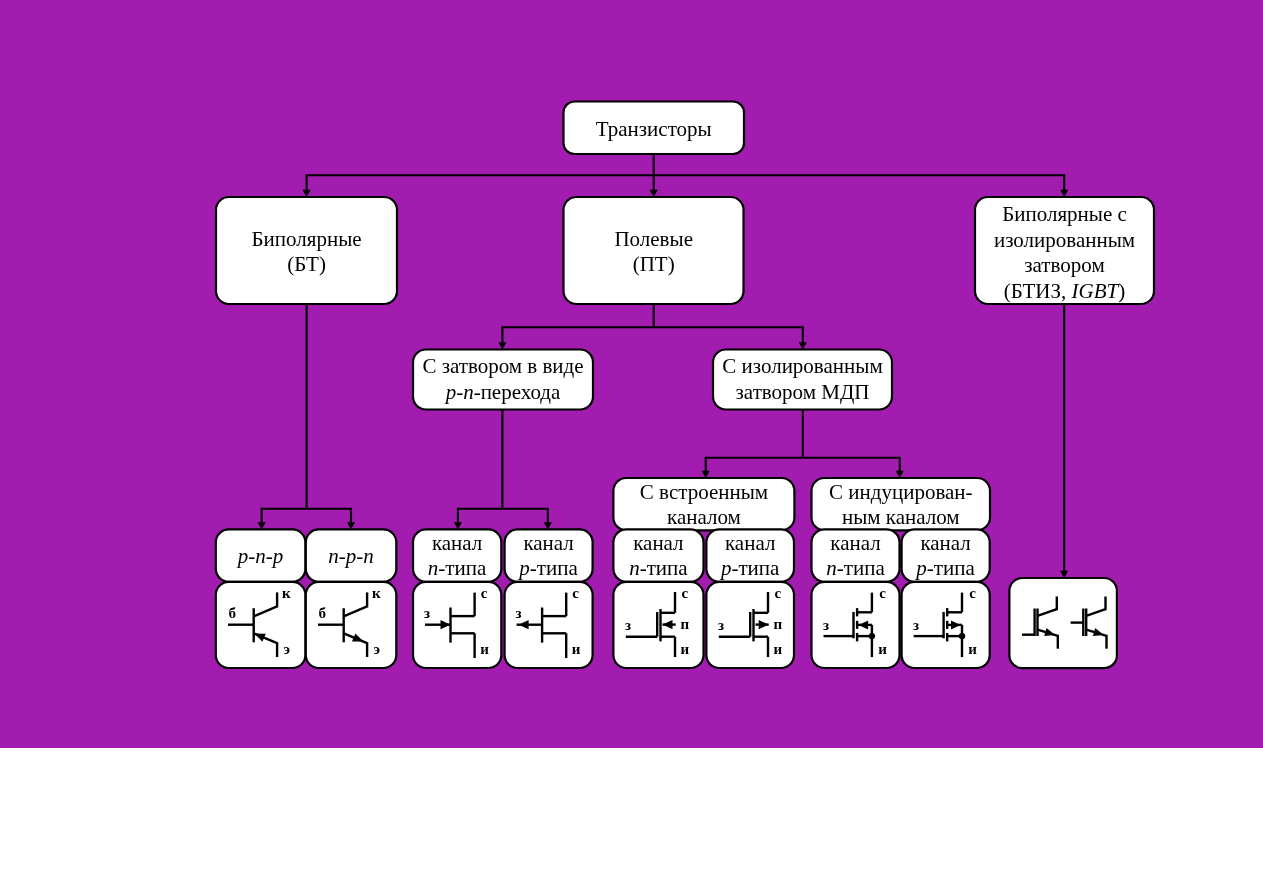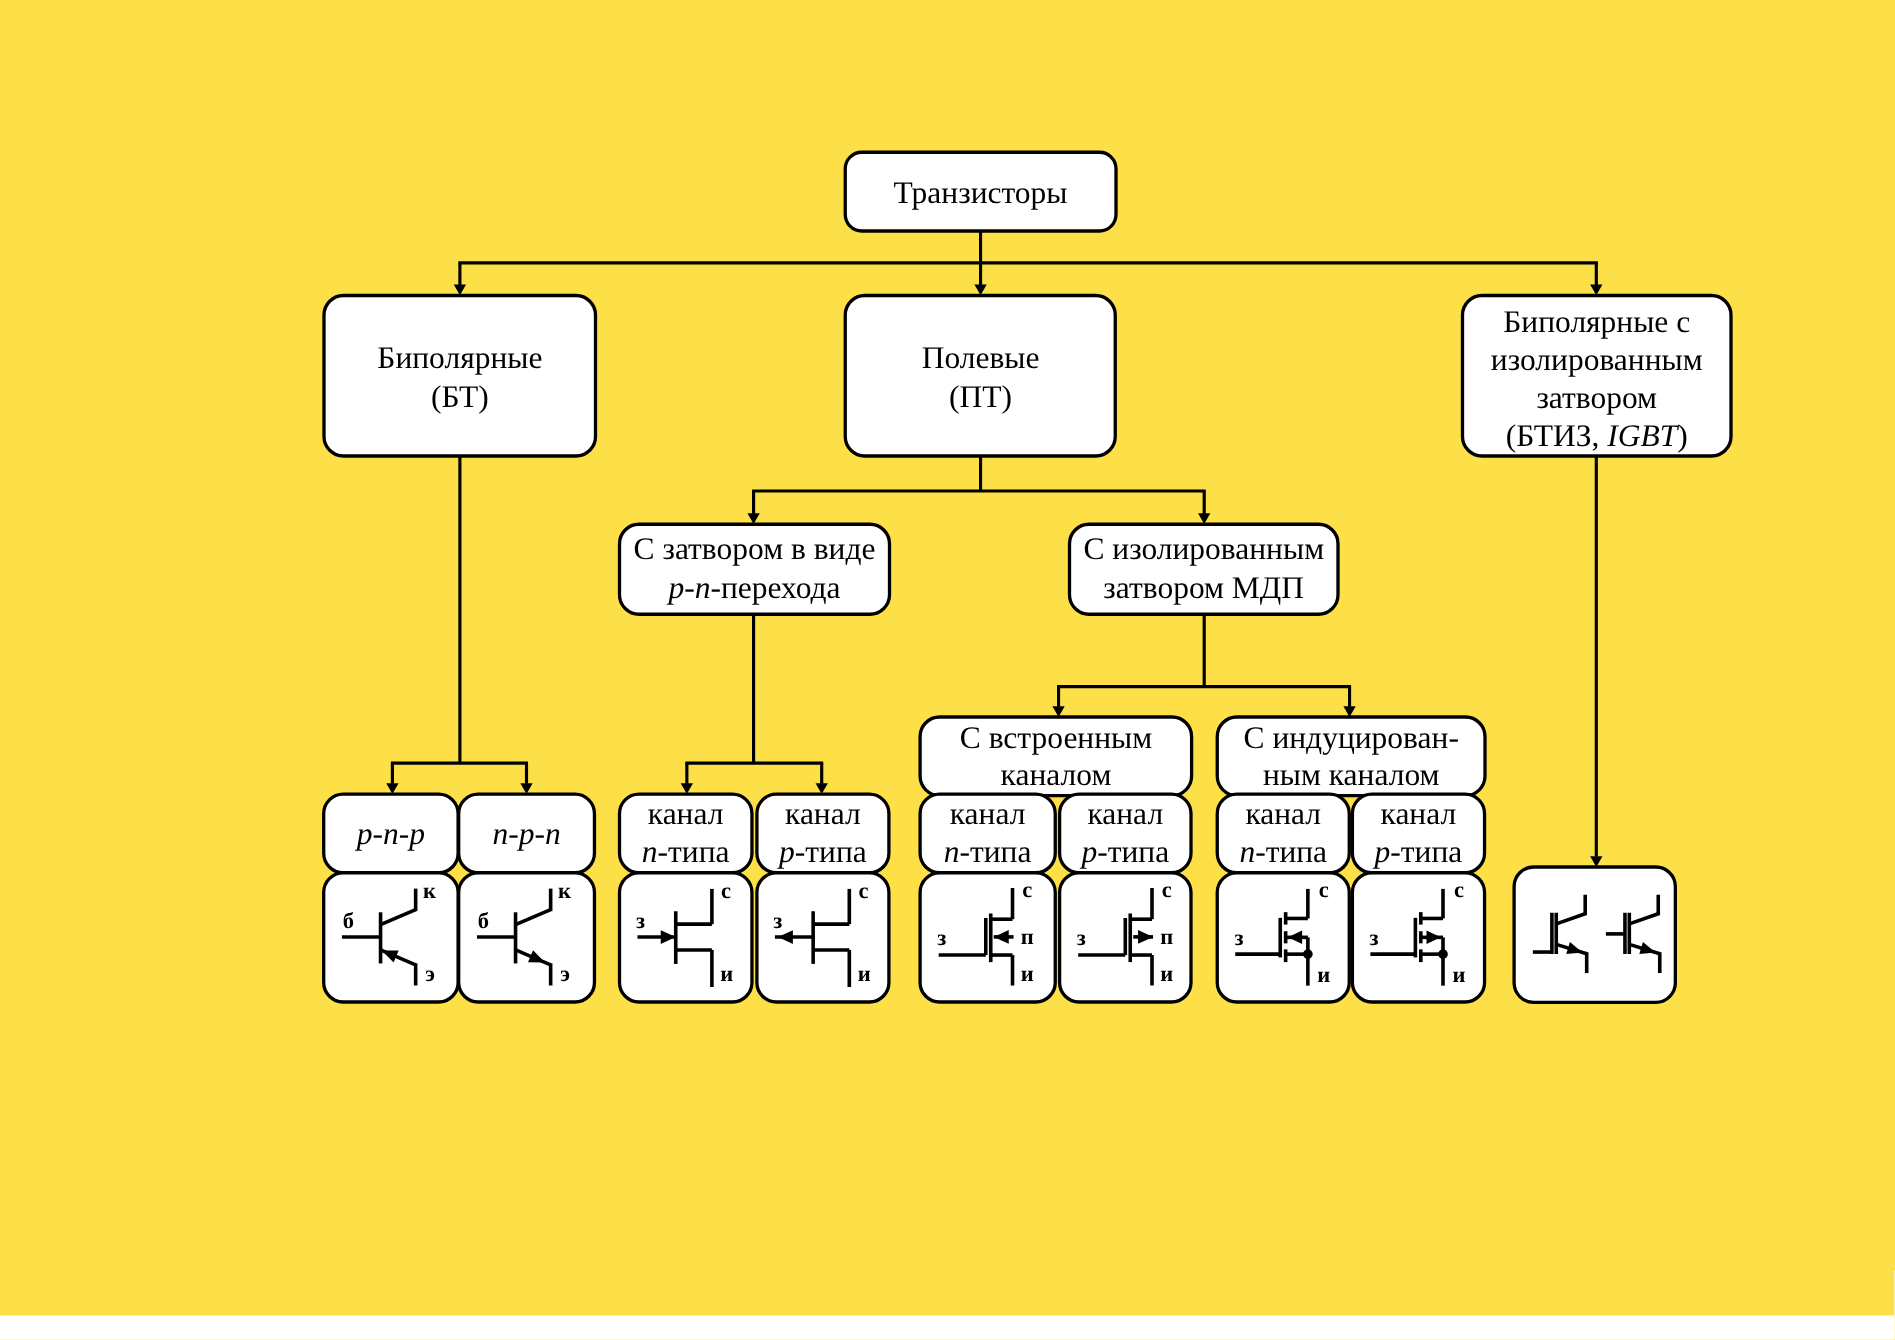--- a/index.html
+++ b/index.html
@@ -1,19 +1,19 @@
 <!DOCTYPE html>
 <html><head>
 <meta charset="utf-8">
 <title>Классификация транзисторов</title>
 <style>
   html,body{margin:0;padding:0;background:#ffffff;}
   body{width:1263px;height:893px;overflow:hidden;
        font-family:"Liberation Serif",serif;color:#000000;}
-  #stage{position:relative;width:1263px;height:877px;background:#fde047;}
+  #stage{position:relative;width:1263px;height:748px;background:#a21caf;}
   svg#diagram{position:absolute;left:0;top:0;display:block;}
   .bx{fill:#ffffff;stroke:#000000;stroke-width:2.2;}
   .ln{stroke:#000000;stroke-width:2.1;fill:none;stroke-linecap:butt;}
   .ah{fill:#000000;stroke:none;}
   .sym{stroke:#000000;stroke-width:2.4;fill:none;stroke-linecap:butt;}
   text{fill:#000000;font-family:"Liberation Serif",serif;}
   .nodetext{font-size:21px;}
   .pinlabel{font-size:15px;font-weight:bold;}
   .it{font-style:italic;}
 </style>

